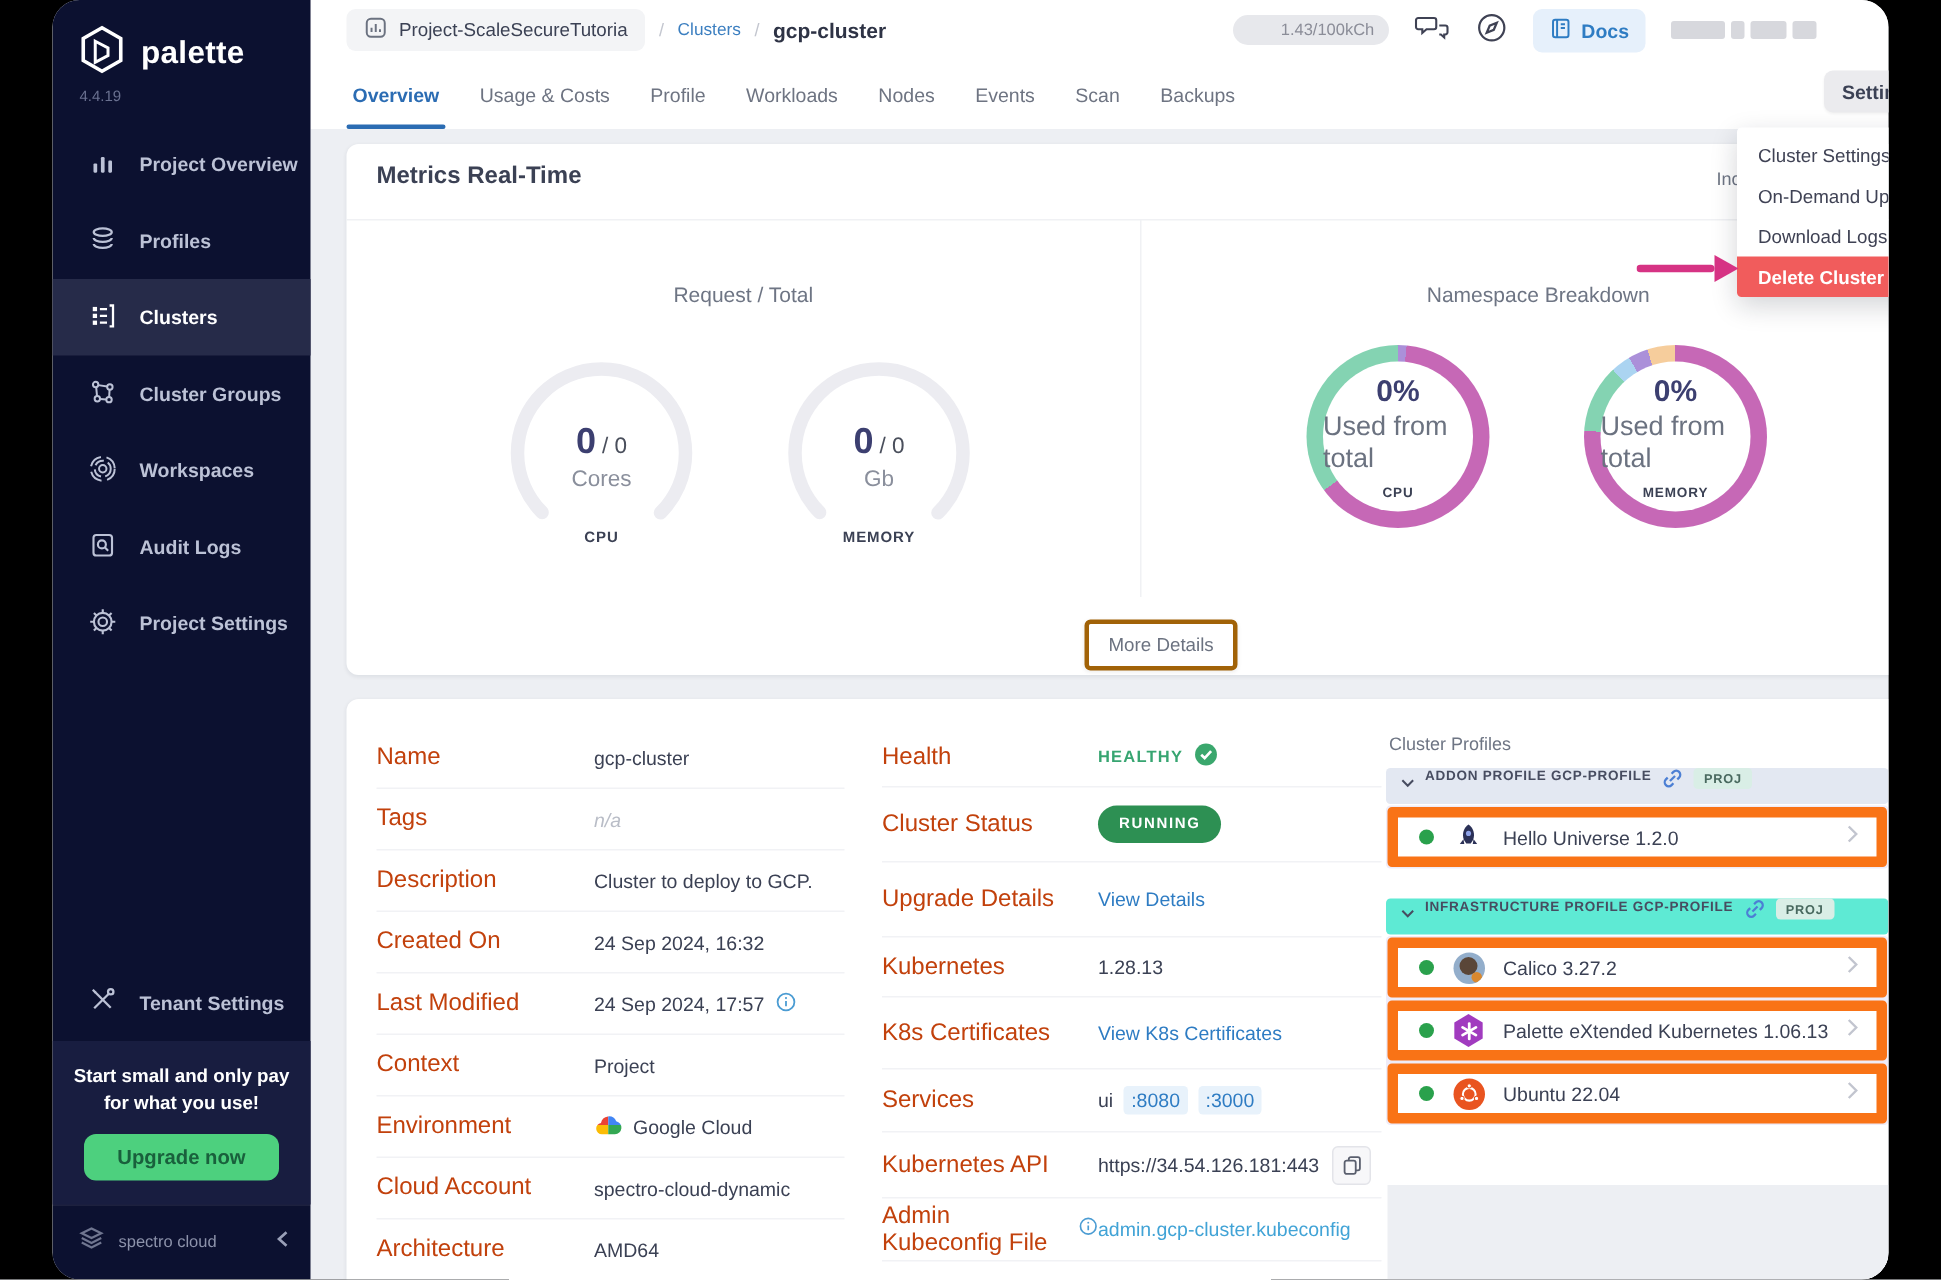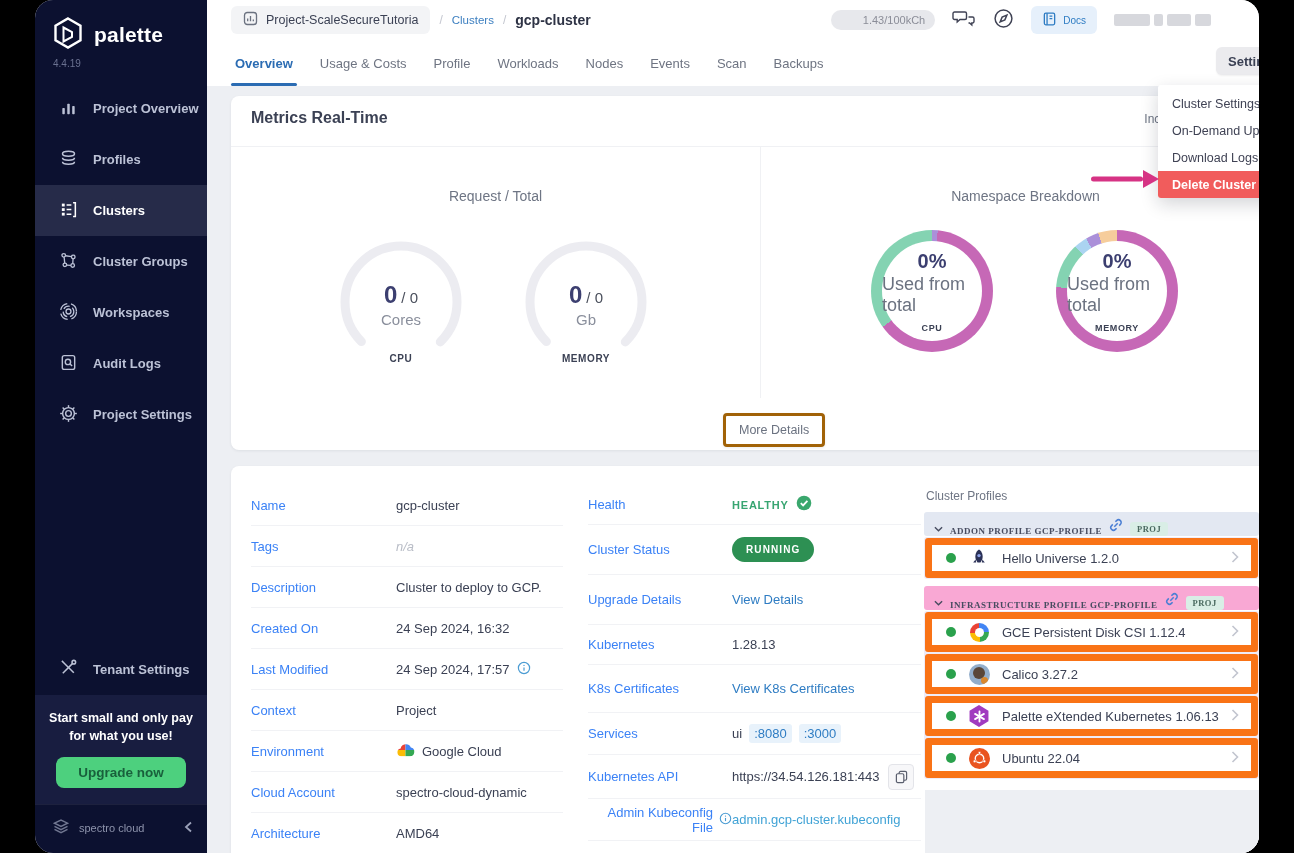--- a/index.html
+++ b/index.html
@@ -25,21 +25,21 @@
   
   .main { position:absolute; left:172px; top:0; right:0; bottom:0; }
   .topbar { height:40px; background:#fff; display:flex; align-items:center; padding:0 48px 0 24px; }
   .crumb-pill { display:flex; align-items:center; gap:8px; background:#f3f4f6; border-radius:6px; padding:5px 12px; font-size:12.5px; color:#3b4154; cursor:pointer; }
   .crumb-sep { color:#c3c6cf; font-size:12px; margin:0 9px; }
   .crumb-link { color:#3c7fc0; font-size:11.5px; cursor:pointer; }
   .crumb-page { color:#2e3345; font-size:14px; font-weight:700; }
   .top-right { margin-left:auto; display:flex; align-items:center; gap:17px; }
   .usage-pill { background:#e7e8ec; border-radius:12px; width:104px; padding:4px 10px; text-align:right; color:#8b8d98; font-size:11px; }
   .icon-btn { background:none; border:none; cursor:pointer; display:flex; align-items:center; padding:0; }
-  .docs-btn { display:flex; align-items:center; gap:6px; background:#e6f0fb; border:none; border-radius:6px; padding:5px 11px; color:#2e7cc3; font-size:10px; font-weight:400; cursor:pointer; font-family:inherit;text-align:center; }
+  .docs-btn { display:flex; align-items:center; gap:6px; background:#e6f0fb; border:none; border-radius:6px; padding:5px 11px; color:#2e7cc3; font-size:13px; font-weight:700; cursor:pointer; font-family:inherit;text-align:center; }
   .redacted { display:flex; gap:4px; align-items:center; }
   .redacted i { display:block; height:12px; background:#d7d8dd; border-radius:2px; }
 
   .tabsbar { height:46px; background:#fff; display:flex; align-items:center; padding-left:28px; gap:27px; }
   .tab { position:relative; height:100%; display:flex; align-items:center; font-size:13px; color:#6e7482; cursor:pointer; }
   .tab.active { color:#2b6cb3; font-weight:700; }
   .tab.active::after { content:""; position:absolute; left:-4px; right:-4px; bottom:0; height:3px; background:#2b6cb3; border-radius:2px; }
 
   .content { position:absolute; top:86px; left:0; right:0; bottom:0; background:#edeff3; overflow:hidden; }
   .card { position:absolute; background:#fff; border-radius:8px; box-shadow:0 1px 3px rgba(20,24,40,.07); z-index:1; }
@@ -67,37 +67,37 @@
   .donut-label { font-size:9px; font-weight:700; letter-spacing:.6px; color:#3b4154; margin-top:7px; }
   .more-details { position:absolute; left:492px; top:317px; background:#fff; border:3px solid #a16207; border-radius:4px; padding:7px 13px; font-size:12.5px; color:#6b7280; box-shadow:0 1px 3px rgba(0,0,0,.08); cursor:pointer; font-family:inherit; }
 
   
   .details { left:24px; top:380px; width:1060px; height:500px; }
   .col1 { position:absolute; left:20px; top:19px; width:312px; }
   .col2 { position:absolute; left:357px; top:19px; width:333px; }
   .drow { display:flex; align-items:center; height:41px; border-bottom:1px solid #f1f2f5; }
   .col2 .drow { height:40px; }
   .drow.h50 { height:50px; } .drow.h48 { height:48px; } .drow.h44 { height:44px; } .drow.h42 { height:42px; }
-  .lbl { width:145px; flex:0 0 145px; font-size:13px; color:#3b82f6; display:flex; align-items:center; gap:6px;text-align:right; }
+  .lbl { width:145px; flex:0 0 145px; font-size:16px; color:#c2410c; display:flex; align-items:center; gap:6px; }
   .col2 .lbl { width:144px; flex-basis:144px; }
   .val { font-size:13px; color:#3b4154; font-weight:500; display:flex; align-items:center; gap:7px; }
   .val.na { font-style:italic; color:#b9bdc7; font-weight:400; }
   .healthy { color:#37a571; font-size:11px; font-weight:700; letter-spacing:.8px; }
   .status-pill { background:#2d9053; color:#fff; font-size:10px; font-weight:700; letter-spacing:1.1px; padding:7px 14px; border-radius:15px; }
   .blue-link { color:#2e7cc3; cursor:pointer; }
   .cyan-link { color:#41a3d6; cursor:pointer; }
   .chip { background:#e8f2fb; color:#2e7cc3; border-radius:3px; padding:2px 5px; cursor:pointer; }
   .copy-btn { width:26px; height:26px; border:1px solid #e3e4e9; background:#f7f7f9; border-radius:4px; display:flex; align-items:center; justify-content:center; cursor:pointer; margin-left:2px; }
 
   
   .col3 { position:absolute; left:693px; top:10px; width:335px; }
   .profiles-title { margin:13px 0 9px 2px; font-size:12px; color:#6e7584; }
-  .pgroup-header { height:24px; display:flex; align-items:flex-end; gap:7px; padding:0 10px; border-radius:3px; cursor:pointer;font-family:Liberation Serif, serif; }
+  .pgroup-header { height:24px; display:flex; align-items:flex-start; gap:7px; padding:0 10px; border-radius:3px; cursor:pointer; }
   .pgroup-header.addon { background:#e3e8f2; }
-  .pgroup-header.infra { background:#f9a8d4; margin-top:7px; }
+  .pgroup-header.infra { background:#5eead4; margin-top:20px; }
   .pgroup-title { font-size:9px; font-weight:700; letter-spacing:.5px; color:#474c60; }
   .proj-badge { background:#d9eee6; color:#49695f; font-size:8.5px; font-weight:700; letter-spacing:.5px; padding:2px 7px; border-radius:3px; }
   .prows { background:#efecf8; padding:1px; border-radius:3px; margin-top:1px; }
   .prow { background:#fff; border:7px solid #f97316; border-radius:3px; height:40px; display:flex; align-items:center; gap:12px; padding:0 12px 0 14px; margin-bottom:2px; cursor:pointer; }
   .prow:last-child { margin-bottom:0; }
   .pdot { width:10px; height:10px; border-radius:50%; background:#2aa14c; flex:0 0 auto; }
   .picon { width:22px; height:22px; display:flex; align-items:center; justify-content:center; flex:0 0 auto; position:relative; }
   .pname { font-size:13px; color:#3b4154; font-weight:500; }
   .prow .chev { margin-left:auto; }
   .gce-icon { width:19px; height:19px; border-radius:50%; background:conic-gradient(#4285F4 0 25%, #34A853 25% 50%, #FBBC05 50% 75%, #EA4335 75% 100%); position:relative; }
@@ -526,30 +526,20 @@
                   <path d="M5.3 8.7 8.7 5.3"></path>
                   <path d="M6.4 3.8l1.2-1.2a2.3 2.3 0 0 1 3.8 3.8L10.2 7.6"></path>
                   <path d="M7.6 10.2 6.4 11.4a2.3 2.3 0 0 1-3.8-3.8l1.2-1.2"></path>
                 </svg></span>
             <span class="proj-badge">PROJ</span>
           </div>
           <div class="prows">
             <div class="prow">
               <span class="pdot"></span>
               <span class="picon">
-                  <span class="gce-icon"></span>
-                </span>
-              <span class="pname">GCE Persistent Disk CSI 1.12.4</span>
-              <span class="chev"><svg width="8" height="12" viewBox="0 0 8 12" fill="none" stroke="#c2c5cf" stroke-width="1.6">
-                    <polyline points="1.5,1 6.5,6 1.5,11"></polyline>
-                  </svg></span>
-            </div>
-            <div class="prow">
-              <span class="pdot"></span>
-              <span class="picon">
                   <span class="calico-icon"></span>
                 </span>
               <span class="pname">Calico 3.27.2</span>
               <span class="chev"><svg width="8" height="12" viewBox="0 0 8 12" fill="none" stroke="#c2c5cf" stroke-width="1.6">
                     <polyline points="1.5,1 6.5,6 1.5,11"></polyline>
                   </svg></span>
             </div>
             <div class="prow">
               <span class="pdot"></span>
               <span class="picon">

